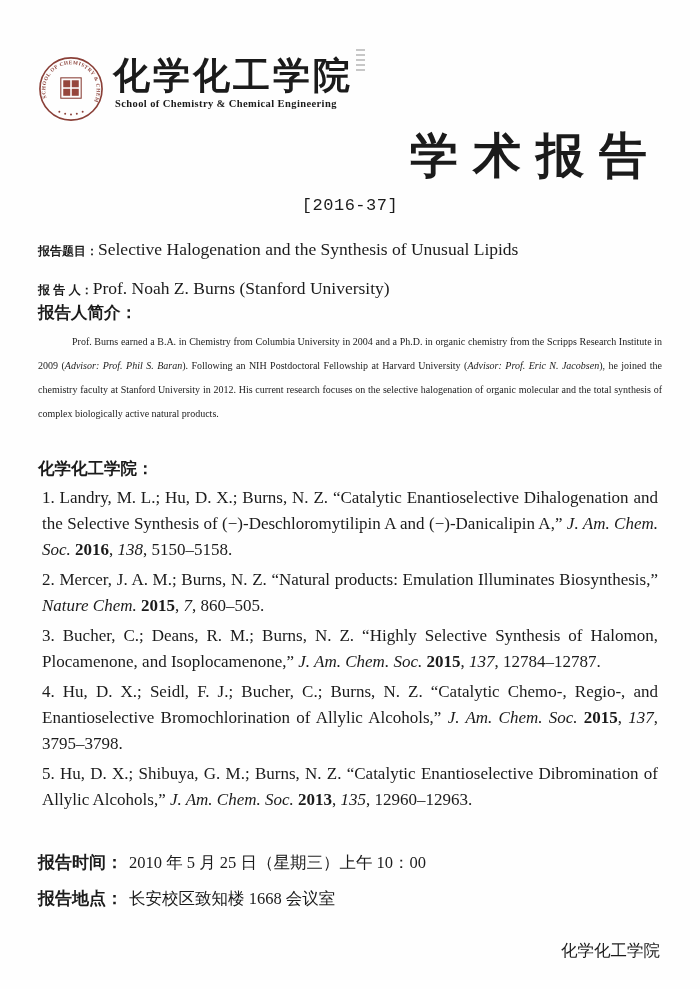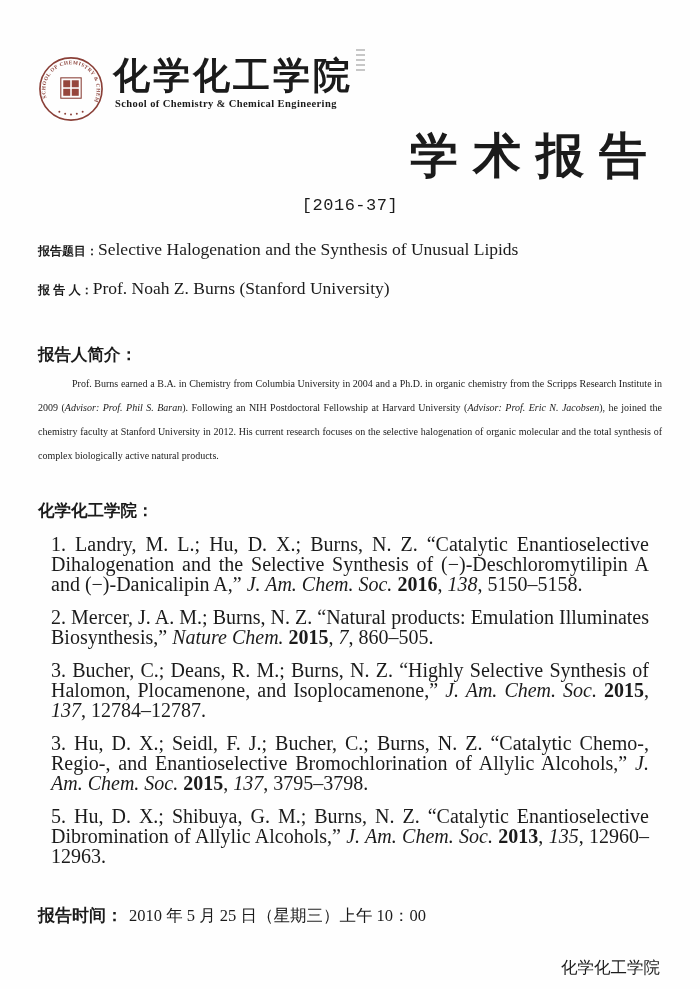--- a/index.html
+++ b/index.html
@@ -50,31 +50,31 @@
   .field{margin-top:20px;font-size:17.5px;line-height:24px;}
   .field + .field{margin-top:13px;}
   .cn-bold{
     font-family:"Liberation Sans","DejaVu Sans",sans-serif;
     font-weight:bold;
   }
   .field .label{font-size:12px;}
   .field .value{font-size:17.5px;}
   
   .sec-head{font-size:16.5px;line-height:21px;}
-  .bio-head{margin-top:42px;}
+  .bio-head{}
   .bio-p{
     margin:7px 0 0 0;
     text-align:justify;text-indent:34px;
     font-size:10px;line-height:24px;
   }
   .papers-head{margin-top:32px;}
   .papers-list{margin-top:6px;}
   .paper{
-    margin:13px;text-align:justify;
-    font-size:20px;line-height:20px;
+    margin:4px;text-align:justify;
+    font-size:17px;line-height:26px;
   }
   .seg-i{font-style:italic;}
   .seg-b{font-weight:bold;}
   
   .sched{margin-top:38px;}
   .sched-line{font-size:17px;line-height:23px;}
   .sched-line + .sched-line{margin-top:13px;}
   .sched-line .value{font-size:16.5px;margin-left:6px;}
   
   .footer{
@@ -127,27 +127,30 @@
   </div>
 
   <div class="sec-head cn-bold bio-head">报告人简介：</div>
   <p class="bio-p"><span>Prof. Burns earned a B.A. in Chemistry from Columbia University in 2004 and a Ph.D. in organic chemistry from the Scripps Research Institute in 2009 (</span><span class="seg-i">Advisor: Prof. Phil S. Baran</span><span>). Following an NIH Postdoctoral Fellowship at Harvard University (</span><span class="seg-i">Advisor: Prof. Eric N. Jacobsen</span><span>), he joined the chemistry faculty at Stanford University in 2012. His current research focuses on the selective halogenation of organic molecular and the total synthesis of complex biologically active natural products.</span></p>
 
   <div class="sec-head cn-bold papers-head">化学化工学院：</div>
   <div class="papers-list">
     <p class="paper"><span>1. Landry, M. L.; Hu, D. X.; Burns, N. Z. “Catalytic Enantioselective Dihalogenation and the Selective Synthesis of (−)-Deschloromytilipin A and (−)-Danicalipin A,” </span><span class="seg-i">J. Am. Chem. Soc.</span><span> </span><span class="seg-b">2016</span><span>, </span><span class="seg-i">138</span><span>, 5150–5158.</span></p>
     <p class="paper"><span>2. Mercer, J. A. M.; Burns, N. Z. “Natural products: Emulation Illuminates Biosynthesis,” </span><span class="seg-i">Nature Chem.</span><span> </span><span class="seg-b">2015</span><span>, </span><span class="seg-i">7</span><span>, 860–505.</span></p>
     <p class="paper"><span>3. Bucher, C.; Deans, R. M.; Burns, N. Z. “Highly Selective Synthesis of Halomon, Plocamenone, and Isoplocamenone,” </span><span class="seg-i">J. Am. Chem. Soc.</span><span> </span><span class="seg-b">2015</span><span>, </span><span class="seg-i">137</span><span>, 12784–12787.</span></p>
-    <p class="paper"><span>3. Hu, D. X.; Seidl, F. J.; Bucher, C.; Burns, N. Z. “Catalytic Chemo-, Regio-, and Enantioselective Bromochlorination of Allylic Alcohols,” </span><span class="seg-i">J. Am. Chem. Soc.</span><span> </span><span class="seg-b">2015</span><span>, </span><span class="seg-i">137</span><span>, 3795–3798.</span></p>
+    <p class="paper"><span>4. Hu, D. X.; Seidl, F. J.; Bucher, C.; Burns, N. Z. “Catalytic Chemo-, Regio-, and Enantioselective Bromochlorination of Allylic Alcohols,” </span><span class="seg-i">J. Am. Chem. Soc.</span><span> </span><span class="seg-b">2015</span><span>, </span><span class="seg-i">137</span><span>, 3795–3798.</span></p>
     <p class="paper"><span>5. Hu, D. X.; Shibuya, G. M.; Burns, N. Z. “Catalytic Enantioselective Dibromination of Allylic Alcohols,” </span><span class="seg-i">J. Am. Chem. Soc.</span><span> </span><span class="seg-b">2013</span><span>, </span><span class="seg-i">135</span><span>, 12960–12963.</span></p>
   </div>
 
   <div class="sched">
     <div class="sched-line">
       <span class="cn-bold">报告时间：</span><span class="value">2010 年 5 月 25 日（星期三）上午 10：00</span>
+    </div>
+    <div class="sched-line">
+      <span class="cn-bold">报告地点：</span><span class="value">长安校区致知楼 1668 会议室</span>
     </div>
   </div>
 
   <div class="footer">
     <div>化学化工学院</div>
 
   </div>
 
 </div>
 

